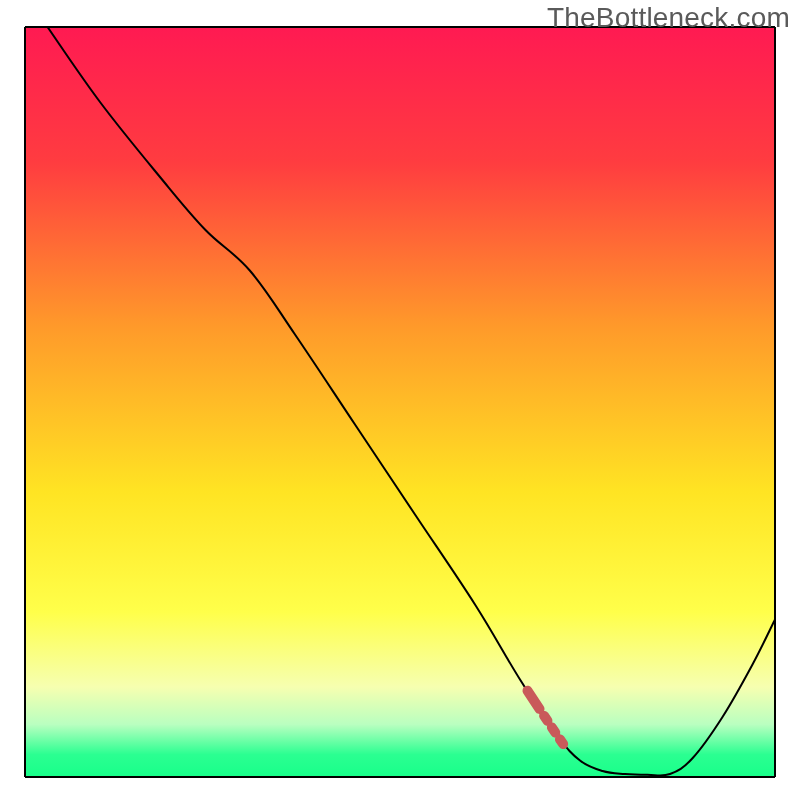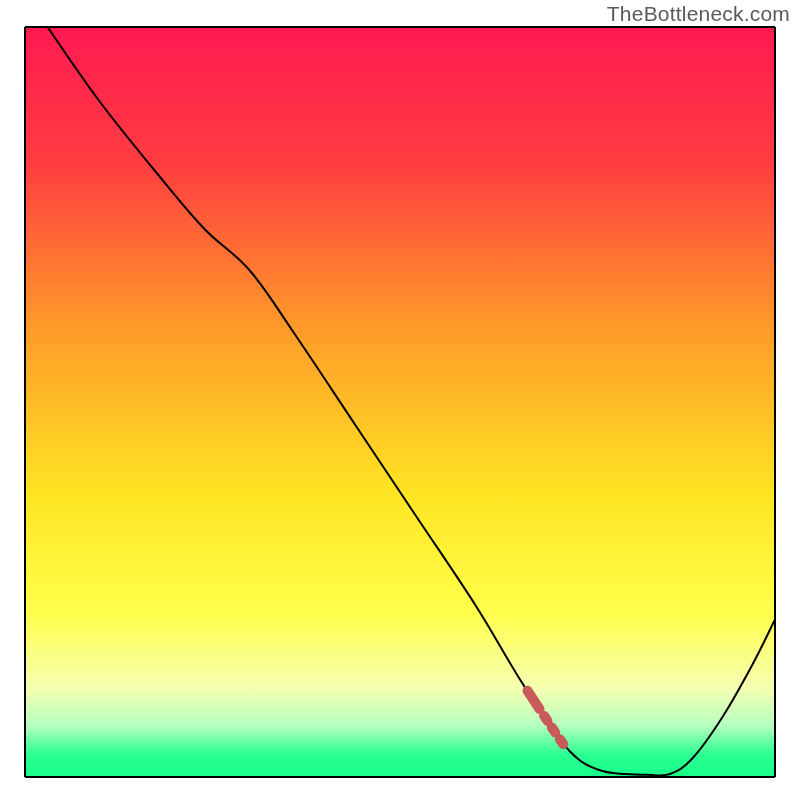--- a/index.html
+++ b/index.html
@@ -13,21 +13,21 @@
   .wrap {
     position: relative;
     width: 800px;
     height: 800px;
   }
   .watermark {
     position: absolute;
     top: 2px;
     right: 10px;
     color: #5a5a5a;
-    font-size: 21px;
+    font-size: 28px;
     letter-spacing: 0.2px;
     font-weight: 400;
   }
   svg {
     position: absolute;
     top: 0;
     left: 0;
   }
 </style>
 </head>

